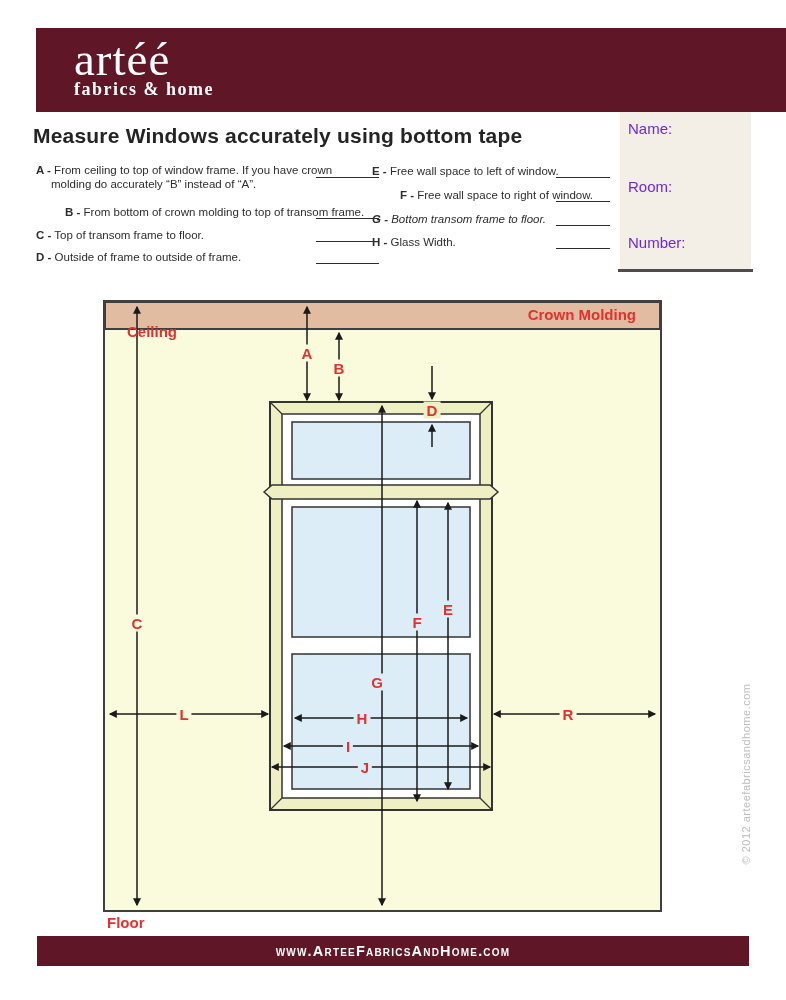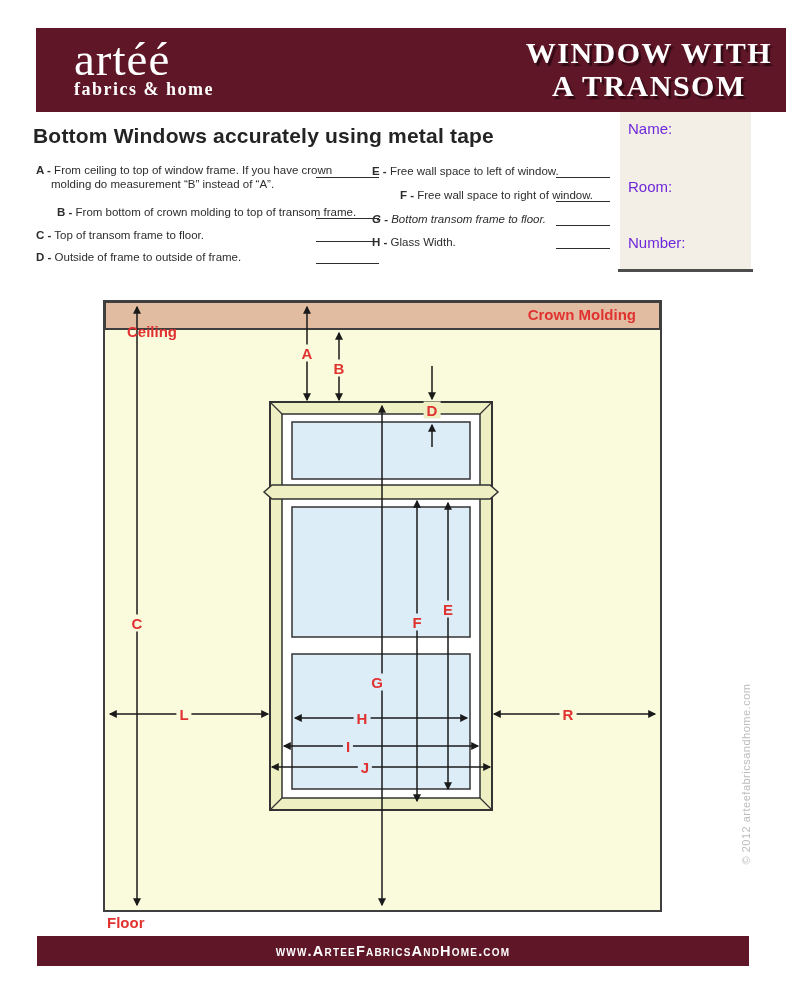--- a/index.html
+++ b/index.html
@@ -82,33 +82,29 @@
   }
 </style>
 </head>
 <body>
 
 <div class="header">
   <div class="logo">
     <div class="logo-main">artéé</div>
     <div class="logo-sub">fabrics &amp; home</div>
   </div>
-  <div class="doc-title">
-    <div>WINDOW WITH</div>
-    <div>A TRANSOM</div>
-  </div>
-</div>
-
-<h1 class="heading">Bottom Windows accurately using metal tape</h1>
+</div>
+
+<h1 class="heading">Measure Windows accurately using bottom tape</h1>
 
 <div class="ins" style="left:36px;top:163px;width:292px;">
   <b>A -</b>
-  <span>From ceiling to top of window frame. If you have crown molding do measurement “B” instead of “A”.</span>
-</div>
-<div class="ins" style="left:28px;top:205px;width:300px;padding-left:44px;">
+  <span>From ceiling to top of window frame. If you have crown molding do accurately “B” instead of “A”.</span>
+</div>
+<div class="ins" style="left:36px;top:205px;width:300px;padding-left:44px;">
   <b>B -</b>
   <span>From bottom of crown molding to top of transom frame.</span>
 </div>
 <div class="ins" style="left:36px;top:228px;width:300px;">
   <b>C -</b>
   <span>Top of transom frame to floor.</span>
 </div>
 <div class="ins" style="left:36px;top:250px;width:300px;">
   <b>D -</b>
   <span>Outside of frame to outside of frame.</span>

